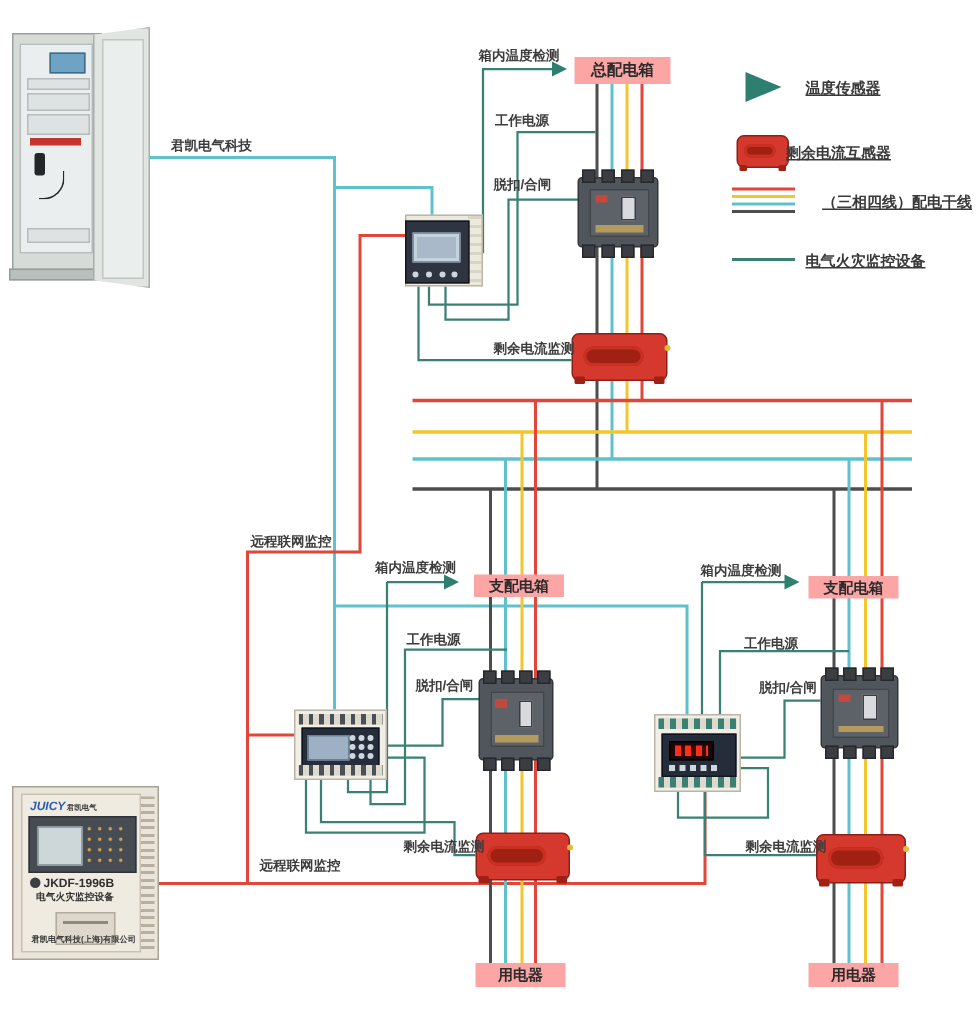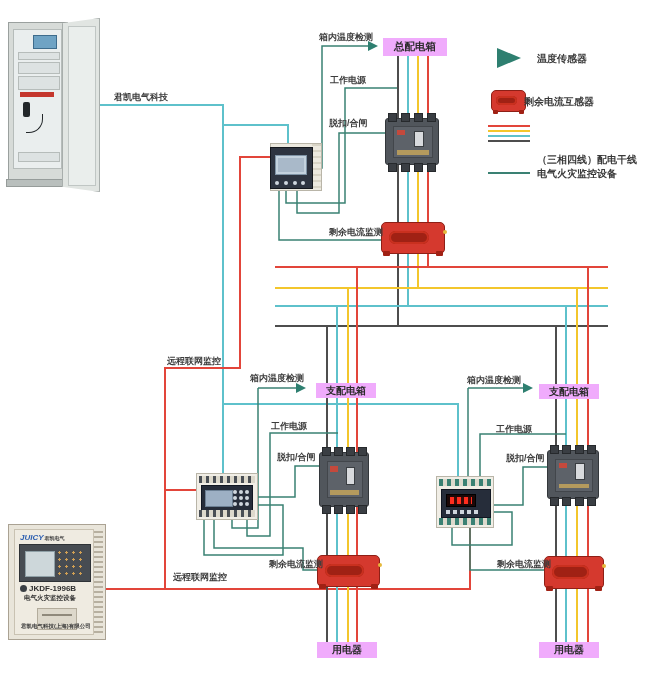--- a/index.html
+++ b/index.html
@@ -1,24 +1,24 @@
 <!DOCTYPE html>
 <html><head>
 <meta charset="utf-8">
 <style>
   html,body{margin:0;padding:0;background:#ffffff;}
   #canvas{position:relative;width:651px;height:690px;background:#ffffff;overflow:hidden;
           font-family:"Liberation Sans",sans-serif;}
   .wires{position:absolute;left:0;top:0;z-index:1;}
   .dev{position:absolute;z-index:2;}
   .lbl{position:absolute;z-index:3;font:600 9px "Liberation Sans",sans-serif;color:#3d3d3d;white-space:nowrap;}
-  .gbox{position:absolute;z-index:3;background:#f0abfc;color:#2b2b2b;font:bold 10.5px "Liberation Sans",sans-serif;
+  .gbox{position:absolute;z-index:3;background:#fca5a5;color:#2b2b2b;font:bold 10.5px "Liberation Sans",sans-serif;
         display:flex;align-items:center;justify-content:center;white-space:nowrap;}
   
-  .legend-label{position:absolute;z-index:3;font:600 10px "Liberation Sans",sans-serif;color:#3a3a3a;white-space:nowrap;}
+  .legend-label{position:absolute;z-index:3;font:600 10px "Liberation Sans",sans-serif;color:#3a3a3a;white-space:nowrap;text-decoration:underline;}
   .legend-tri{position:absolute;z-index:2;width:0;height:0;border-top:10px solid transparent;
               border-bottom:10px solid transparent;border-left:24px solid #2e7f70;}
   .legend-lines{position:absolute;z-index:2;width:42px;}
   .legend-lines div{height:2px;margin-bottom:3px;}
   .legend-ctl{position:absolute;z-index:2;width:42px;height:2px;background:#3a8173;}
   
   .ct{position:absolute;z-index:2;background:#d5392e;border:1.5px solid #8e1f16;border-radius:5px;}
   .ct-slot{position:absolute;left:12%;top:26%;width:64%;height:44%;background:#a02114;border-radius:7px;
            box-shadow:inset 0 0 0 2px #c9301f;}
   .ct-foot{position:absolute;bottom:-3px;width:7px;height:5px;background:#a02114;border-radius:1px;}
@@ -359,19 +359,19 @@
       <div class="ct-foot r" style="width:5px;height:4px;"></div>
     </div>
     <div class="legend-label" style="left:524px;top:95px;">剩余电流互感器</div>
 
     <div class="legend-lines" style="left:488px;top:125px;">
       <div style="background:#e2453a;"></div>
       <div style="background:#f3c62c;"></div>
       <div style="background:#5ec1cb;"></div>
       <div style="background:#4d4d4d;"></div>
     </div>
-    <div class="legend-label" style="left:537px;top:128px;margin-top:25px;">（三相四线）配电干线</div>
+    <div class="legend-label" style="left:548px;top:128px;">（三相四线）配电干线</div>
 
     <div class="legend-ctl" style="left:488px;top:172px;"></div>
     <div class="legend-label" style="left:537px;top:167px;">电气火灾监控设备</div>
   </div>
 
 </div>
 
 </body></html>

